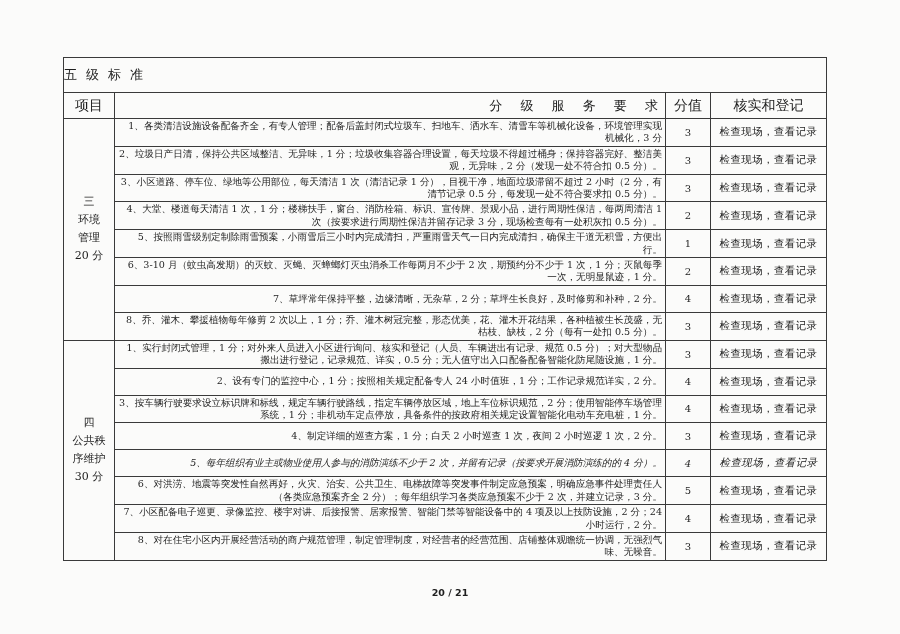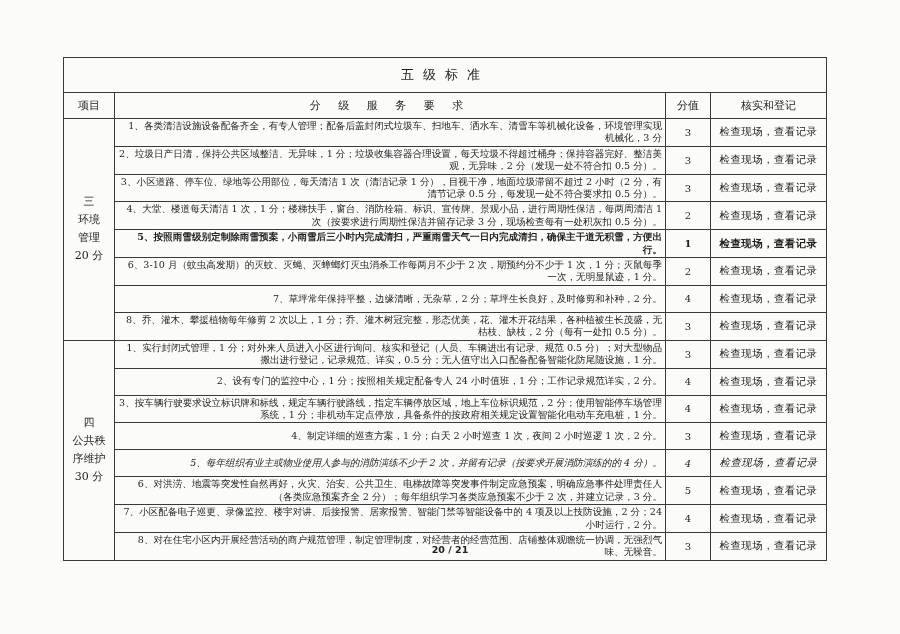--- a/index.html
+++ b/index.html
@@ -7,28 +7,28 @@
     width:900px; height:634px; background:#fbfbfa; position:relative; overflow:hidden;
     font-family: "DejaVu Serif", "Liberation Serif", serif; color:#1e1e1e;
   }
   .page-table {
     position:absolute; left:63px; top:57px; width:763px;
     border-collapse:collapse; table-layout:fixed;
   }
   .page-table td, .page-table th {
     border:1px solid #3a3a3a; padding:0; vertical-align:middle;
   }
-  .title-row td { height:34px; text-align:center; font-size:13px; letter-spacing:9px; font-weight:normal; }
-  .header-row th { height:25px; font-weight:normal; font-size:11px; text-align:center; }
-  .header-row th.req { letter-spacing:7px; font-size:11px; }
+  .title-row td { height:34px; font-size:13px; letter-spacing:9px; font-weight:normal; }
+  .header-row th { height:25px; font-weight:normal; font-size:14px; text-align:center; }
+  .header-row th.req { letter-spacing:7px; font-size:13px;text-align:right; }
   .section-cell { text-align:center; font-size:11px; line-height:18px; }
   .req-cell { font-size:9.6px; line-height:12.4px; padding:1px 3px 1px 4px !important; text-align:right; }
   .score-cell { text-align:center; font-size:10px; }
   .method-cell { text-align:center; font-size:10.4px; letter-spacing:0.5px; }
-  .footer { position:absolute; left:0; width:900px; top:544px; text-align:center; font-family:"DejaVu Sans", "Liberation Sans", sans-serif; font-size:9.5px; font-weight:bold; }
+  .footer { position:absolute; left:0; width:900px; top:587px; text-align:center; font-family:"DejaVu Sans", "Liberation Sans", sans-serif; font-size:9.5px; font-weight:bold; }
 </style>
 </head>
 <body>
 
 <table class="page-table">
   <colgroup>
     <col style="width:51px">
     <col style="width:551px">
     <col style="width:45px">
     <col style="width:116px">
@@ -62,21 +62,21 @@
       <tr style="height: 27px;">
         <td class="req-cell">3、小区道路、停车位、绿地等公用部位，每天清洁 1 次（清洁记录 1 分），目视干净，地面垃圾滞留不超过 2 小时（2 分，有清节记录 0.5 分，每发现一处不符合要求扣 0.5 分）。</td>
         <td class="score-cell">3</td>
         <td class="method-cell">检查现场，查看记录</td>
       </tr>
       <tr style="height: 27px;">
         <td class="req-cell">4、大堂、楼道每天清洁 1 次，1 分；楼梯扶手，窗台、消防栓箱、标识、宣传牌、景观小品，进行周期性保洁，每两周清洁 1 次（按要求进行周期性保洁并留存记录 3 分，现场检查每有一处积灰扣 0.5 分）。</td>
         <td class="score-cell">2</td>
         <td class="method-cell">检查现场，查看记录</td>
       </tr>
-      <tr style="height: 27px; font-weight: bold;">
+      <tr style="height: 27px;">
         <td class="req-cell">5、按照雨雪级别定制除雨雪预案，小雨雪后三小时内完成清扫，严重雨雪天气一日内完成清扫，确保主干道无积雪，方便出行。</td>
         <td class="score-cell">1</td>
         <td class="method-cell">检查现场，查看记录</td>
       </tr>
       <tr style="height: 27px;">
         <td class="req-cell">6、3-10 月（蚊虫高发期）的灭蚊、灭蝇、灭蟑螂灯灭虫消杀工作每两月不少于 2 次，期预约分不少于 1 次，1 分；灭鼠每季一次，无明显鼠迹，1 分。</td>
         <td class="score-cell">2</td>
         <td class="method-cell">检查现场，查看记录</td>
       </tr>
       <tr style="height: 27px;">

